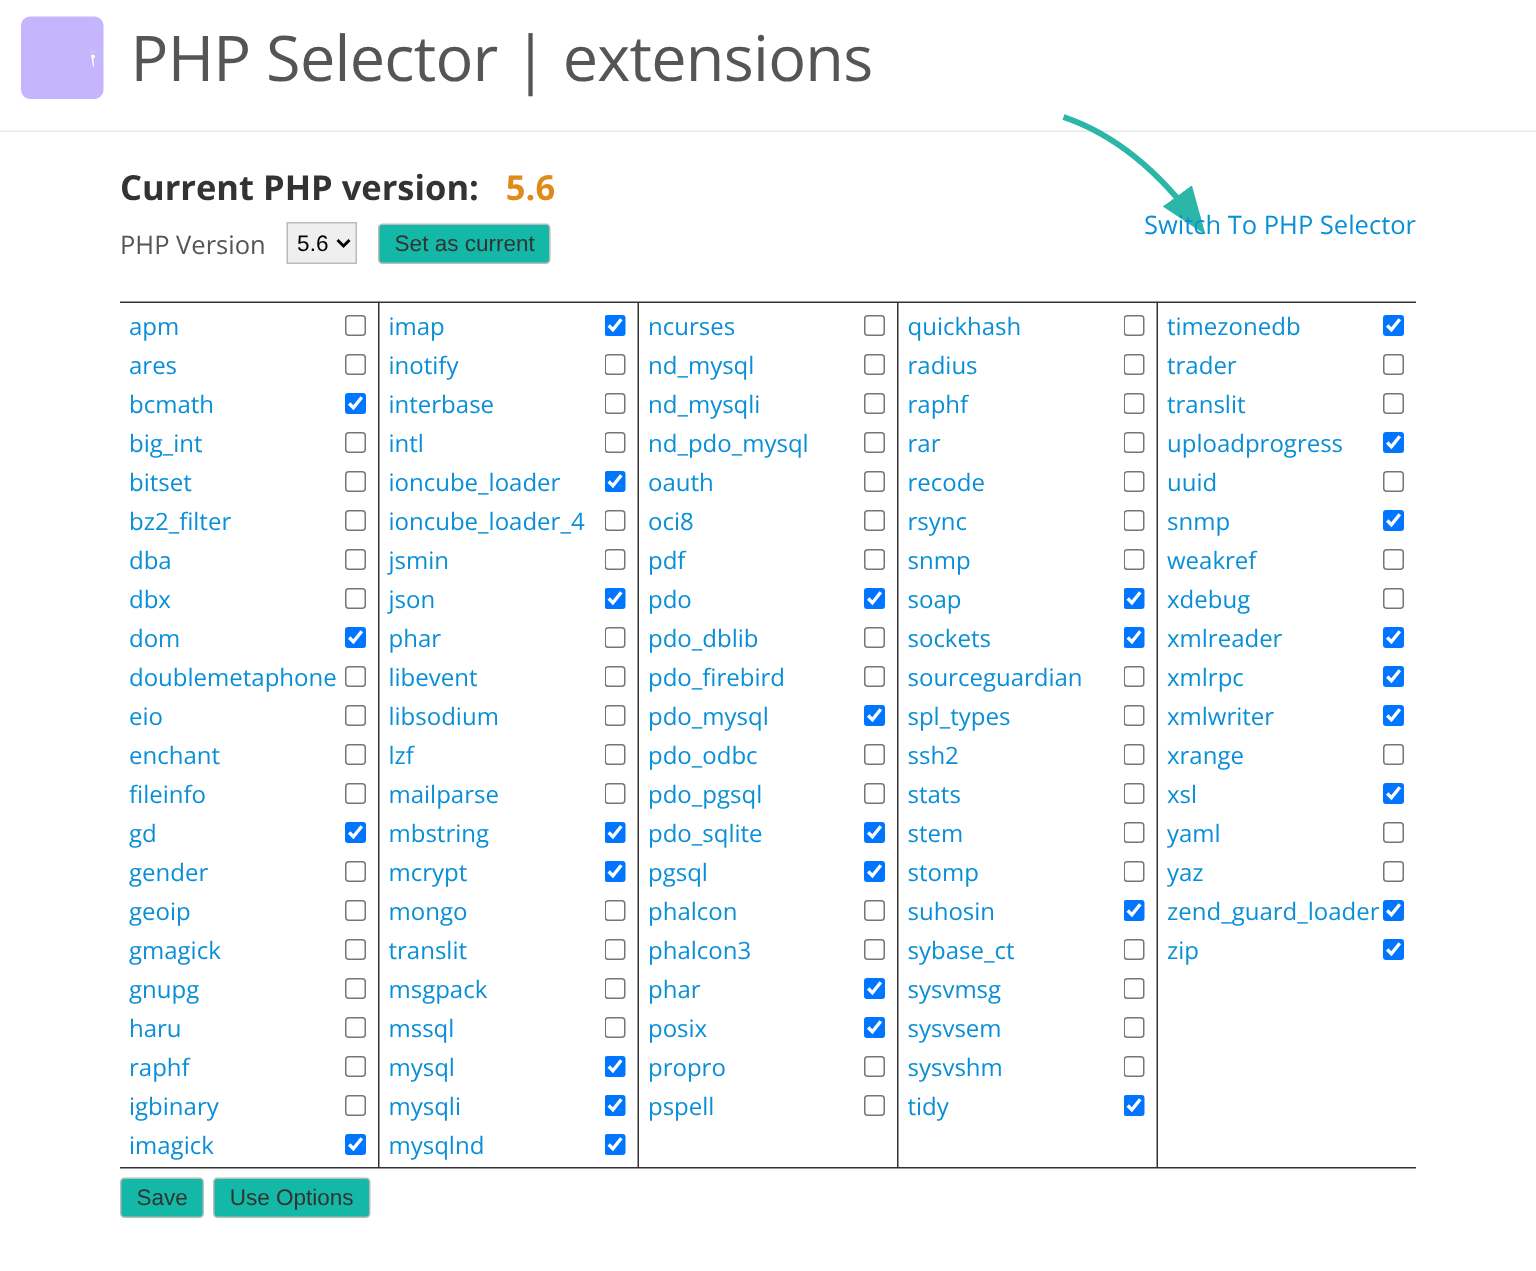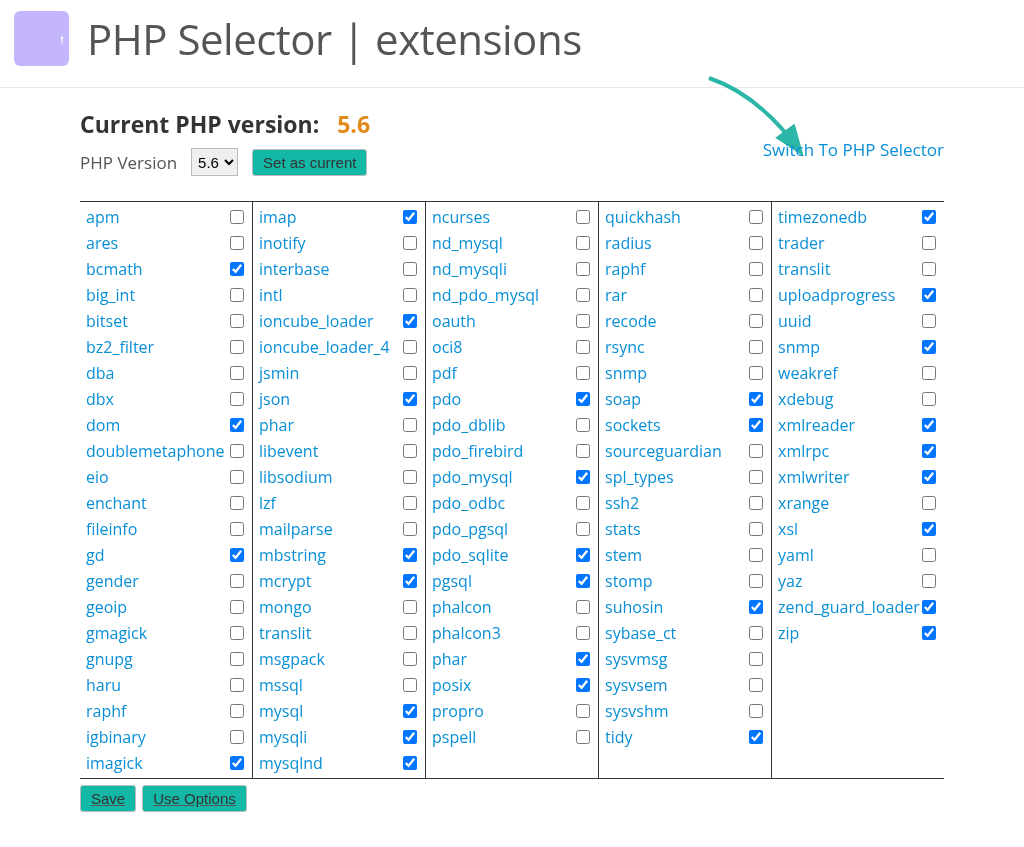--- a/index.html
+++ b/index.html
@@ -112,21 +112,20 @@
   .ext-item input[type=checkbox] {
     width: 14px;
     height: 14px;
     cursor: pointer;
     margin: 0 2px 0 0;
   }
   .bottom-buttons {
     margin-top: 6px;
     display: flex;
     gap: 6px;
-    text-decoration: underline;
   }
 </style>
 </head>
 <body>
 
 <div class="header">
   <div class="logo">
     <svg width="44" height="44" viewBox="0 0 44 44">
       <path d="M22 4 A18 18 0 0 1 40 22" fill="none" stroke="#bcd3ef" stroke-width="2" stroke-dasharray="2 3"></path>
       <path d="M22 4 A18 18 0 0 0 4 22" fill="none" stroke="#bcd3ef" stroke-width="2" stroke-dasharray="2 3"></path>

